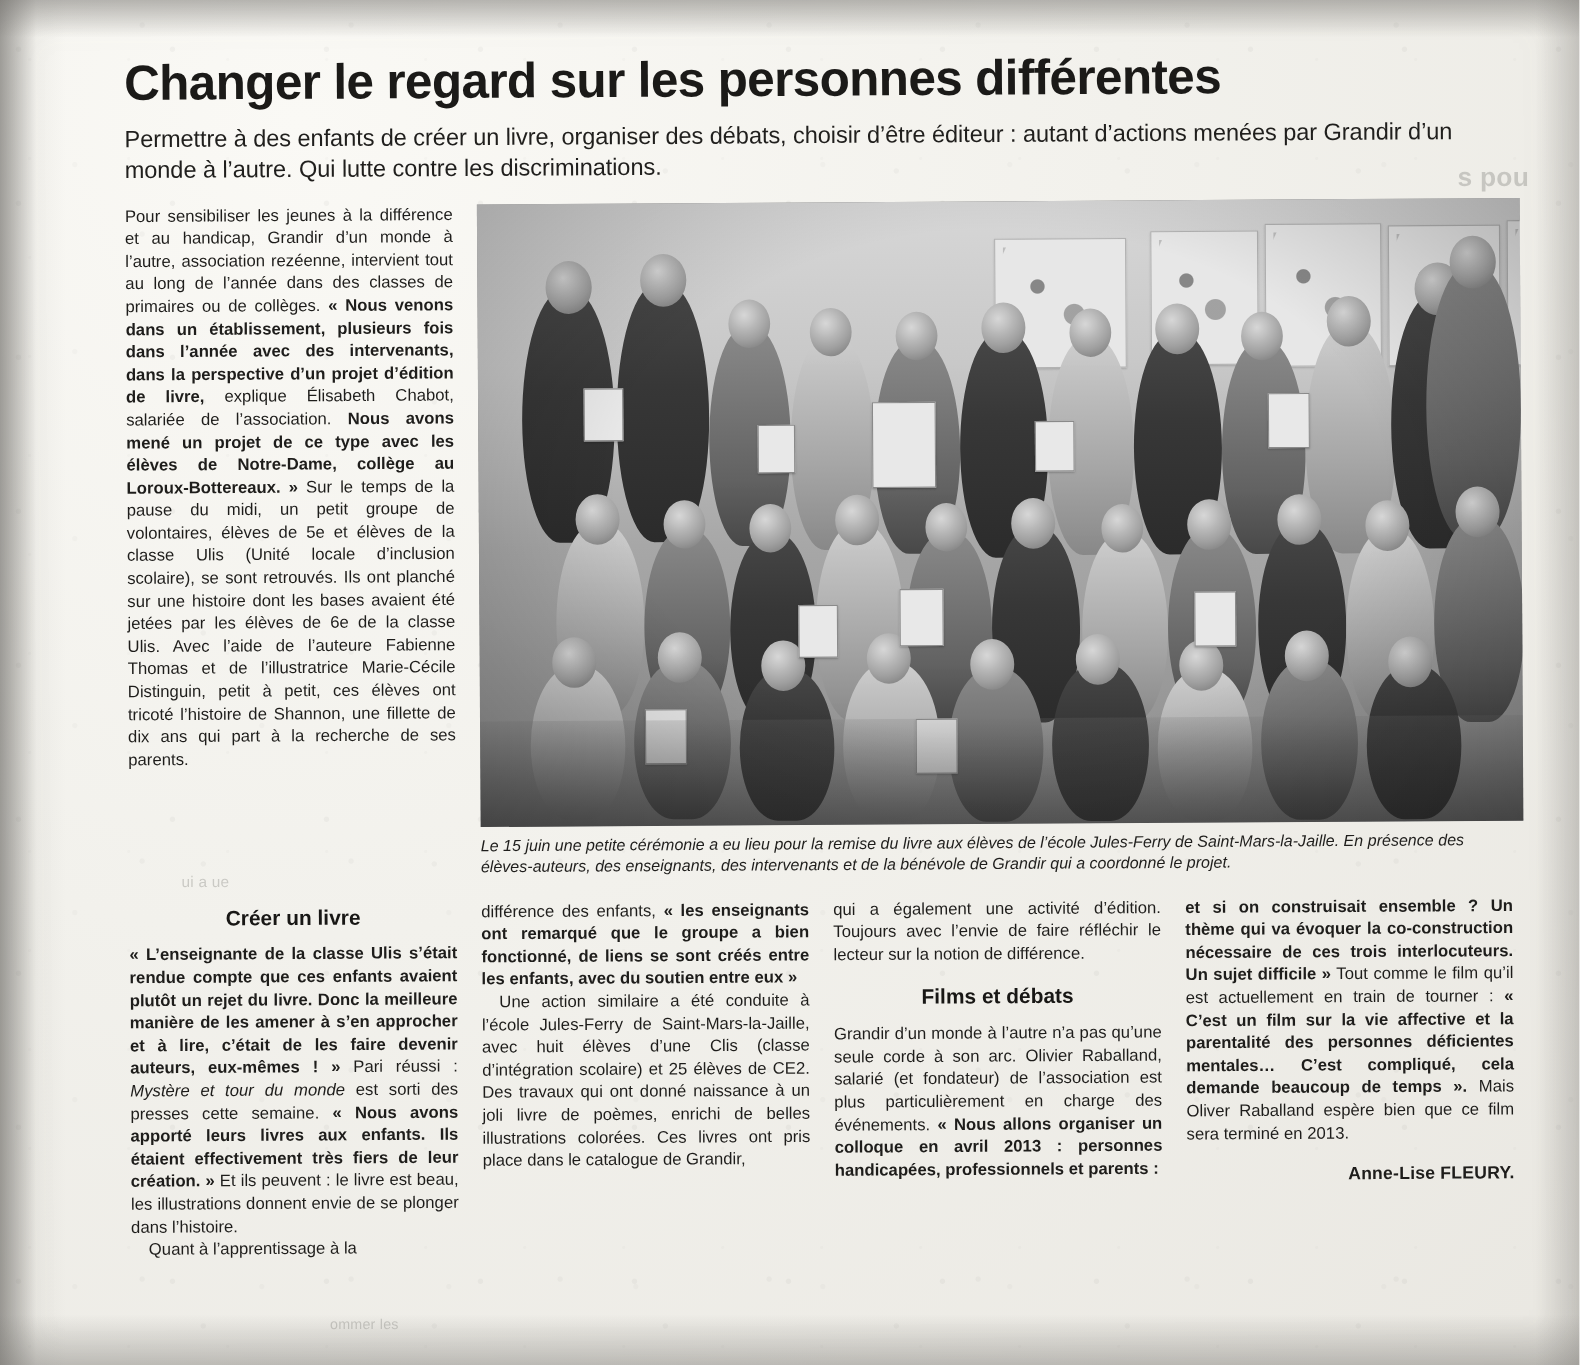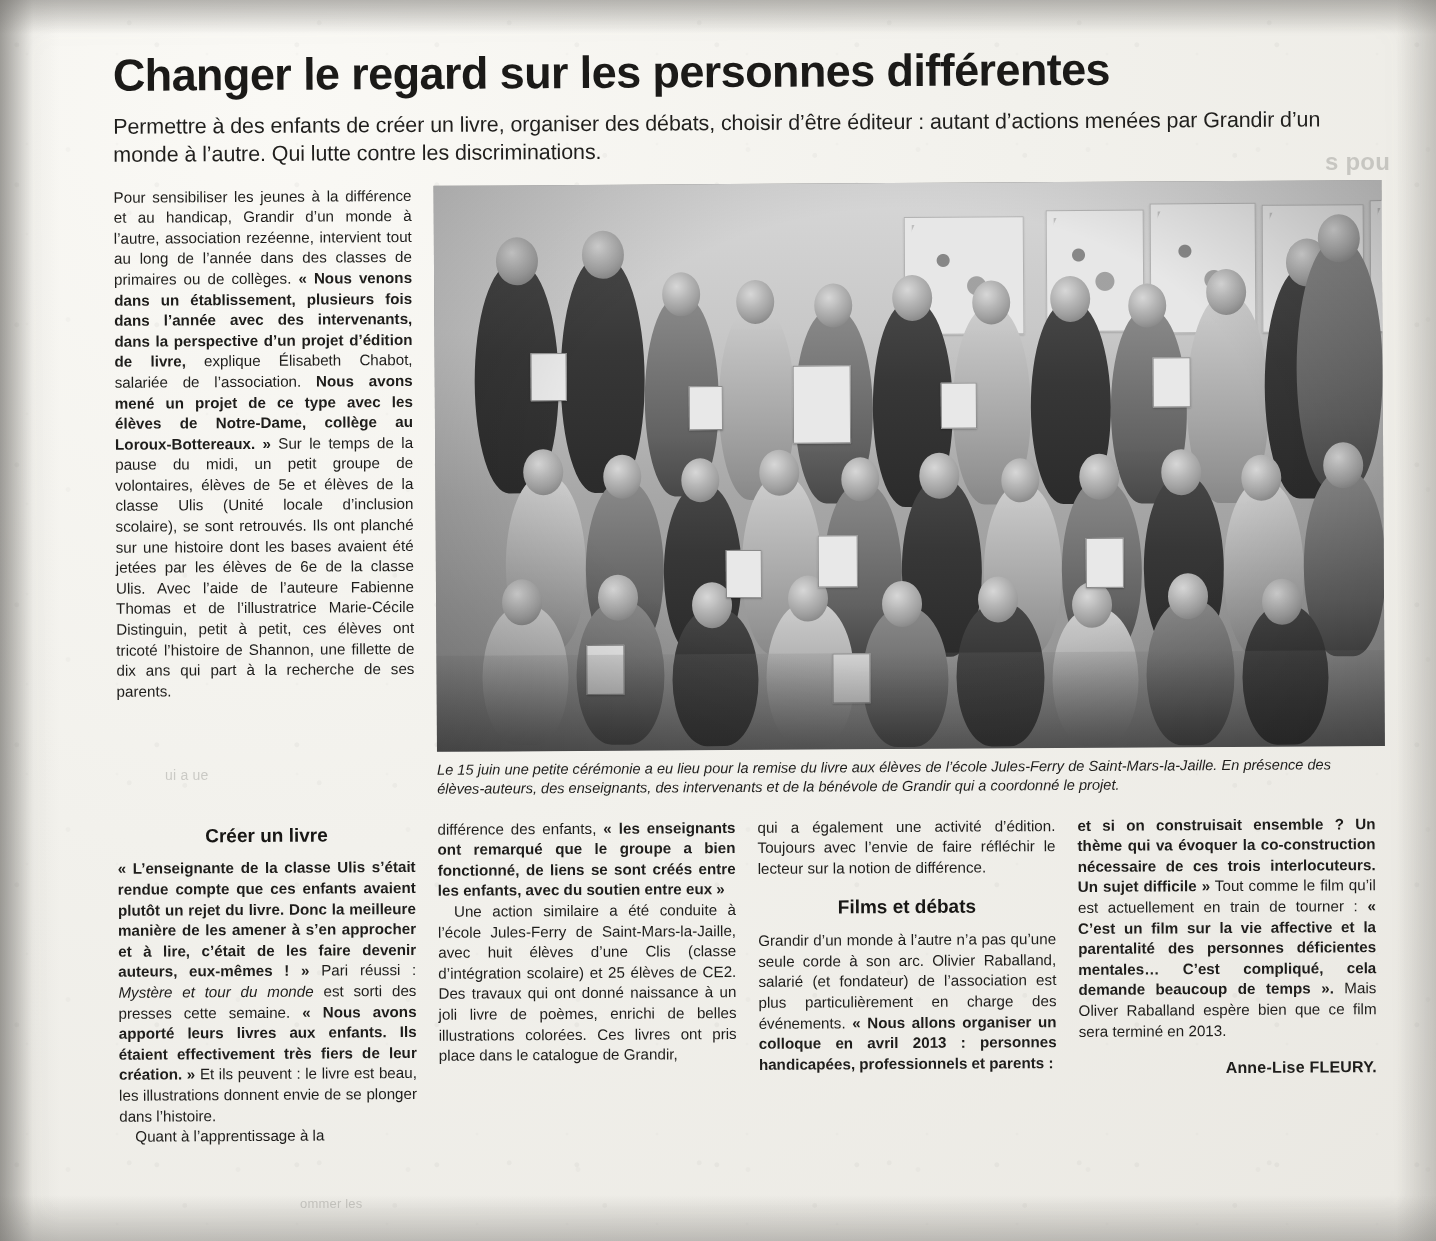--- a/index.html
+++ b/index.html
@@ -231,21 +231,21 @@
 </head>
 <body>
 
 <div id="page">
   <div id="sheet"></div>
   <div id="grain"></div>
 
   <div class="ghost" style="left:1325px; top:148px; font-size:24px; font-weight:bold;">s pou</div>
   <div class="ghost" style="left:1180px; top:196px; font-size:12px;">tion. Les règles et le haut indre</div>
   <div class="ghost" style="left:1290px; top:208px; font-size:13px;">30€</div>
-  <div class="ghost" style="left:165px; top:767px; font-size:14px;">ui a ue</div>
+  <div class="ghost" style="left:165px; top:793px; font-size:14px;">ui a ue</div>
   <div class="ghost" style="left:300px; top:1196px; font-size:13px;">ommer les</div>
 
   <div id="article">
 
     <h1 class="headline">Changer le regard sur les personnes différentes</h1>
     <div class="standfirst">Permettre à des enfants de créer un livre, organiser des débats, choisir d’être éditeur : autant d’actions menées par Grandir d’un monde à l’autre. Qui lutte contre les discriminations.</div>
 
     <div class="top-block">
 
       <div class="col" id="lead-col">

